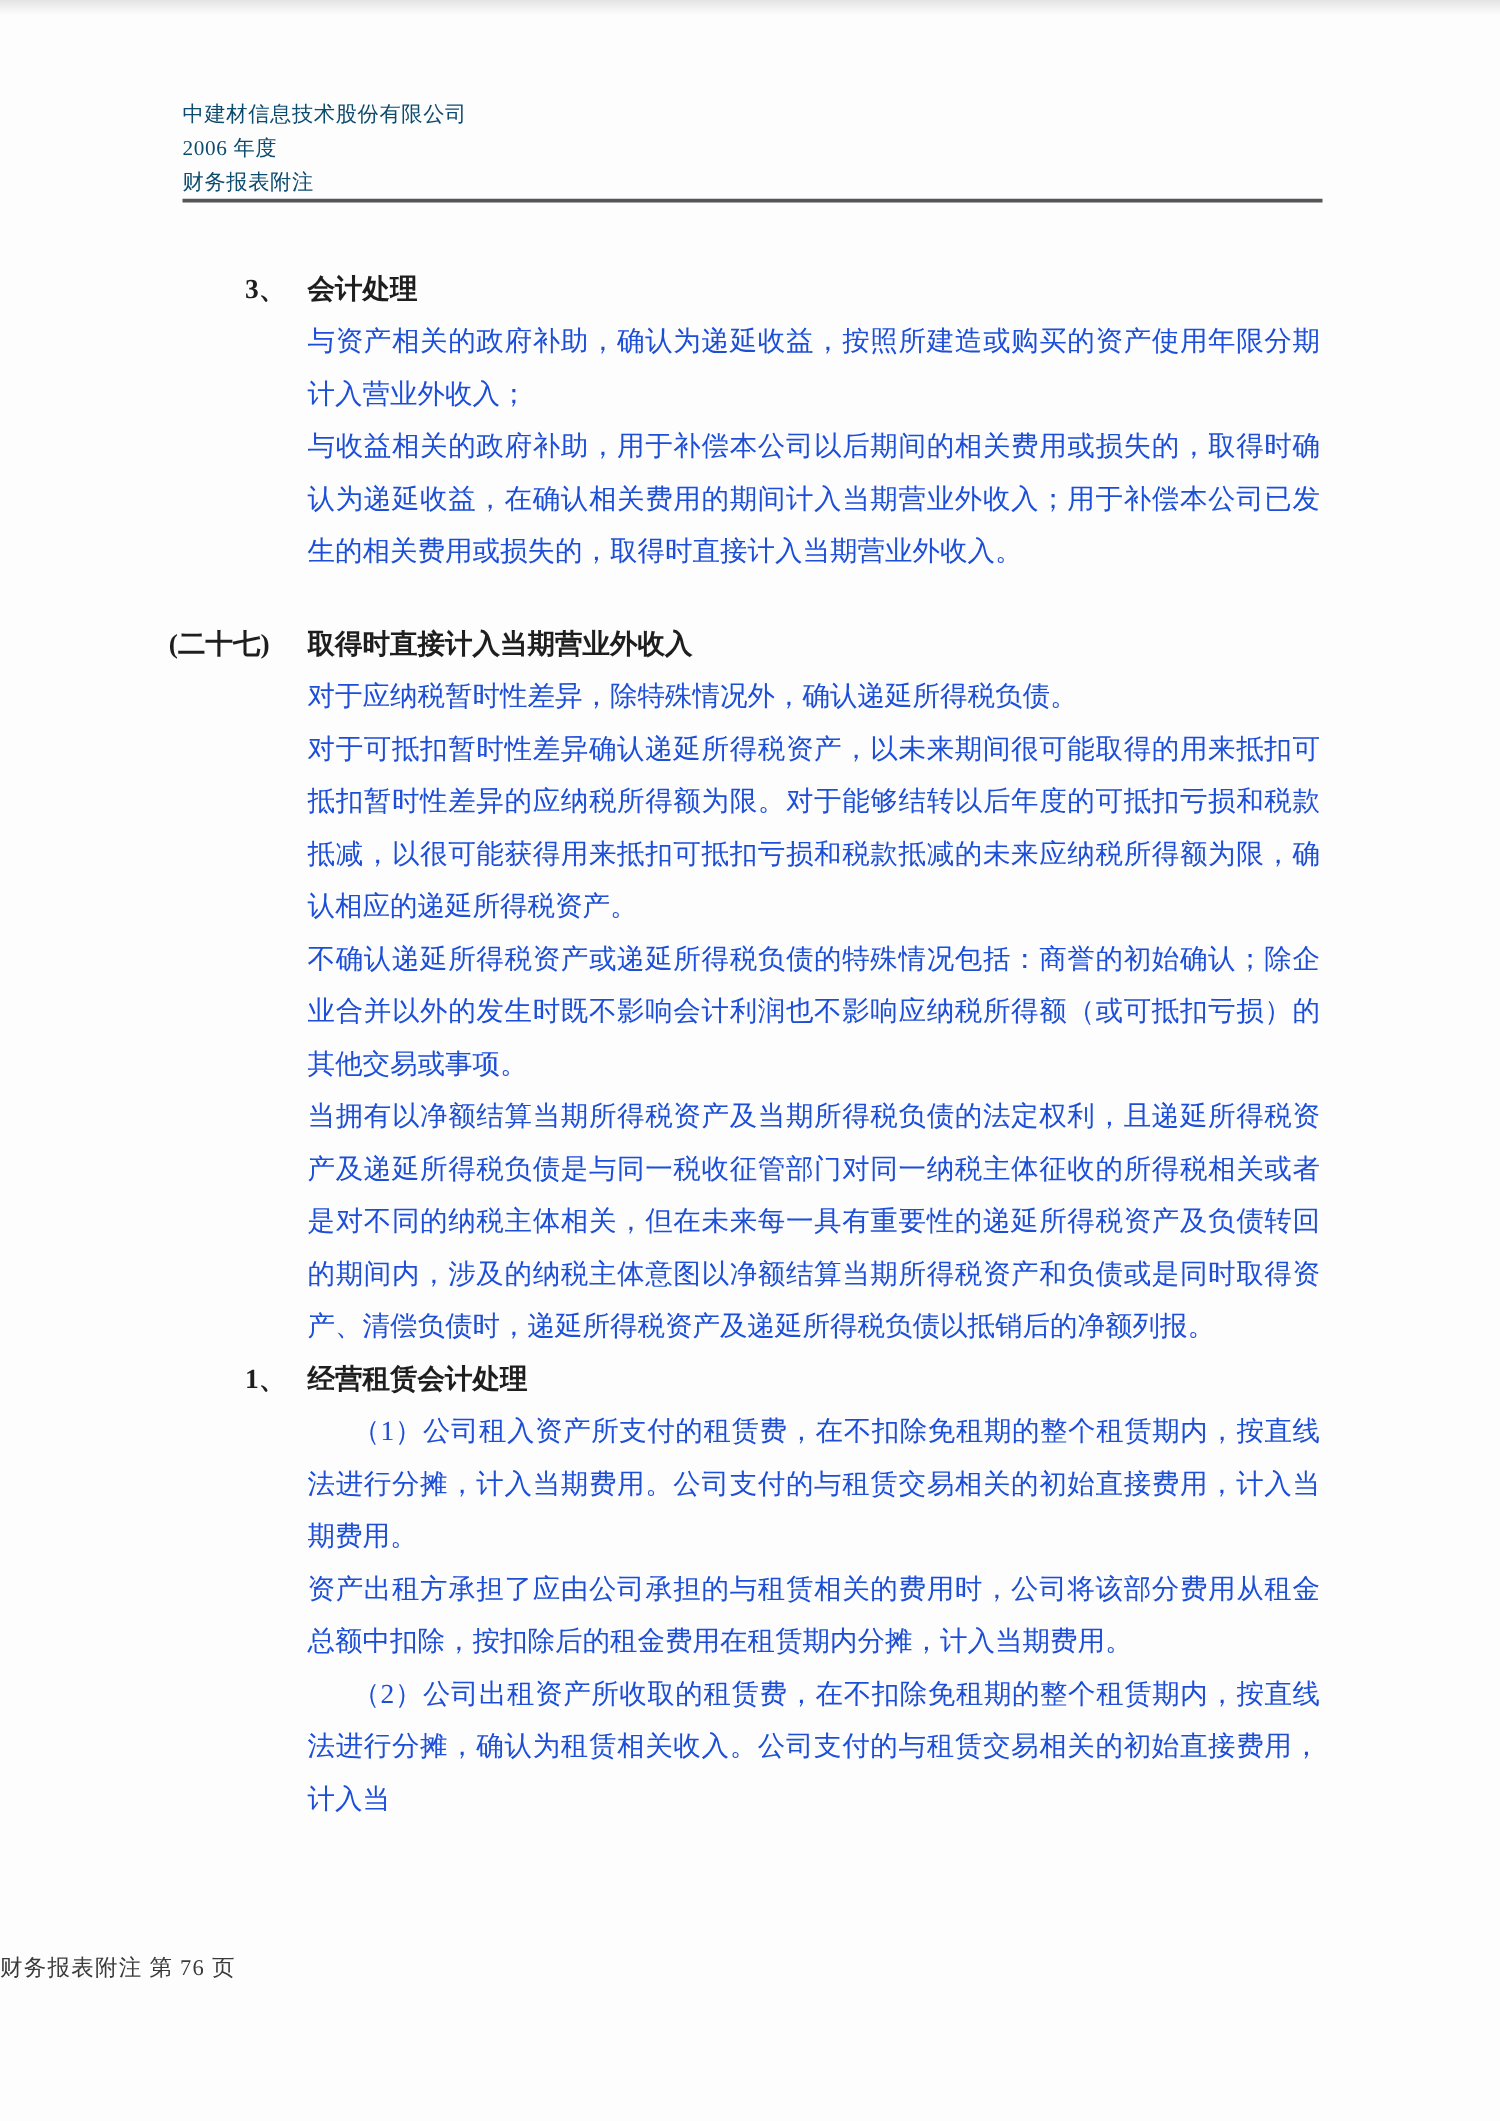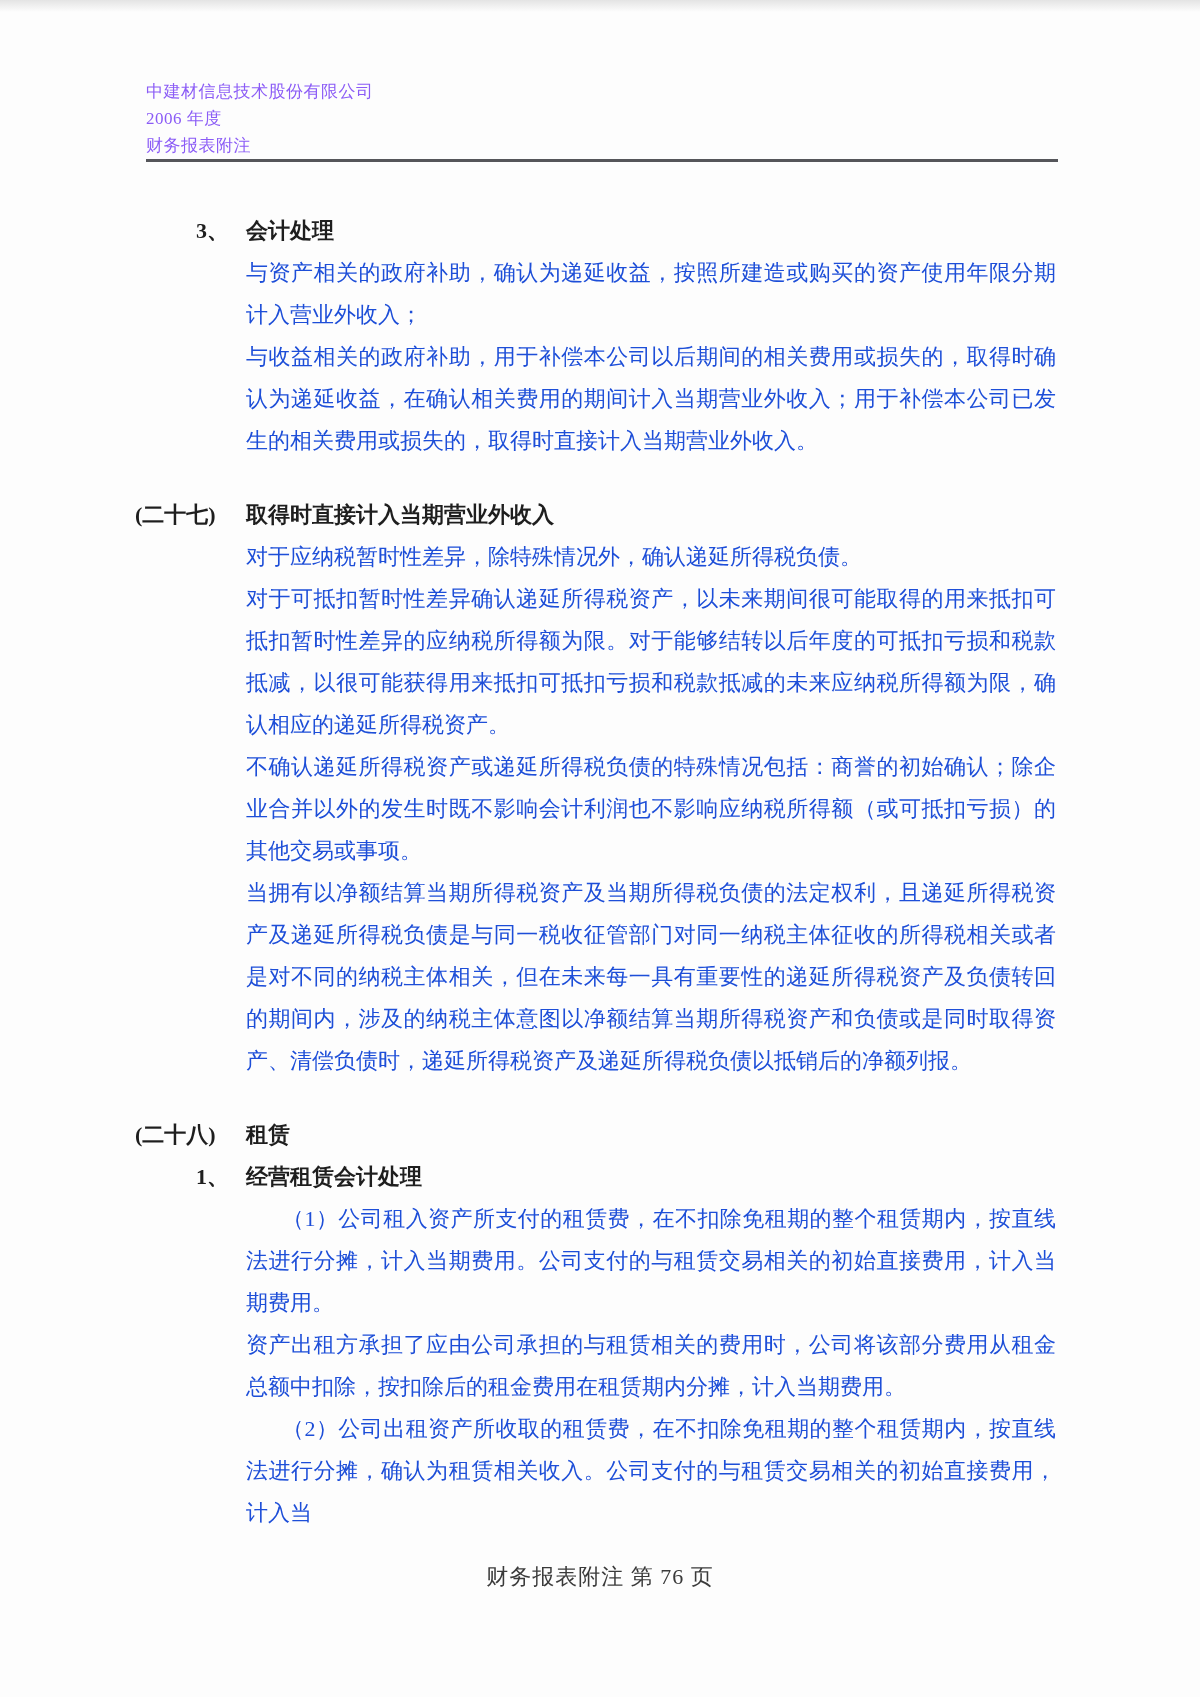--- a/index.html
+++ b/index.html
@@ -23,21 +23,21 @@
     height: 12px;
     background: linear-gradient(180deg, #cfcfcf 0%, rgba(253,253,253,0) 100%);
     opacity: .55;
   }
   .doc-header {
     position: absolute;
     left: 146px;
     top: 78px;
     font-size: 17px;
     line-height: 27px;
-    color: #8b5cf6;
+    color: #0c4a6e;
     letter-spacing: .5px;
   }
   .header-rule {
     position: absolute;
     left: 146px;
     top: 159px;
     width: 912px;
     height: 3px;
     background: #55565a;
   }
@@ -71,22 +71,22 @@
     text-align: justify;
     text-justify: inter-ideograph;
     color: #1d4ed8;
   }
   .para.indent { text-indent: 36px; }
   .doc-footer {
     position: absolute;
     top: 1562px;
     left: 0;
     width: 100%;
-    text-align: center;
-    font-size: 22px;
+    text-align: left;
+    font-size: 18px;
     color: #3a3a3a;
     letter-spacing: 1px;
   }
 </style>
 </head>
 <body>
 
 <div class="page">
 
   <div class="scan-top-shade"></div>
@@ -110,24 +110,20 @@
 
     <div class="sec-heading lvl1 space-before">
       <span class="num">(二十七)</span>
       <span class="ttl">取得时直接计入当期营业外收入</span>
     </div>
     <p class="para">对于应纳税暂时性差异，除特殊情况外，确认递延所得税负债。</p>
     <p class="para">对于可抵扣暂时性差异确认递延所得税资产，以未来期间很可能取得的用来抵扣可抵扣暂时性差异的应纳税所得额为限。对于能够结转以后年度的可抵扣亏损和税款抵减，以很可能获得用来抵扣可抵扣亏损和税款抵减的未来应纳税所得额为限，确认相应的递延所得税资产。</p>
     <p class="para">不确认递延所得税资产或递延所得税负债的特殊情况包括：商誉的初始确认；除企业合并以外的发生时既不影响会计利润也不影响应纳税所得额（或可抵扣亏损）的其他交易或事项。</p>
     <p class="para">当拥有以净额结算当期所得税资产及当期所得税负债的法定权利，且递延所得税资产及递延所得税负债是与同一税收征管部门对同一纳税主体征收的所得税相关或者是对不同的纳税主体相关，但在未来每一具有重要性的递延所得税资产及负债转回的期间内，涉及的纳税主体意图以净额结算当期所得税资产和负债或是同时取得资产、清偿负债时，递延所得税资产及递延所得税负债以抵销后的净额列报。</p>
 
-    <div class="sec-heading lvl1 space-before">
-      <span class="num">(二十八)</span>
-      <span class="ttl">租赁</span>
-    </div>
 
     <div class="sec-heading lvl2">
       <span class="num">1、</span>
       <span class="ttl">经营租赁会计处理</span>
     </div>
     <p class="para indent">（1）公司租入资产所支付的租赁费，在不扣除免租期的整个租赁期内，按直线法进行分摊，计入当期费用。公司支付的与租赁交易相关的初始直接费用，计入当期费用。</p>
     <p class="para">资产出租方承担了应由公司承担的与租赁相关的费用时，公司将该部分费用从租金总额中扣除，按扣除后的租金费用在租赁期内分摊，计入当期费用。</p>
     <p class="para indent">（2）公司出租资产所收取的租赁费，在不扣除免租期的整个租赁期内，按直线法进行分摊，确认为租赁相关收入。公司支付的与租赁交易相关的初始直接费用，计入当</p>
 
   </main>

